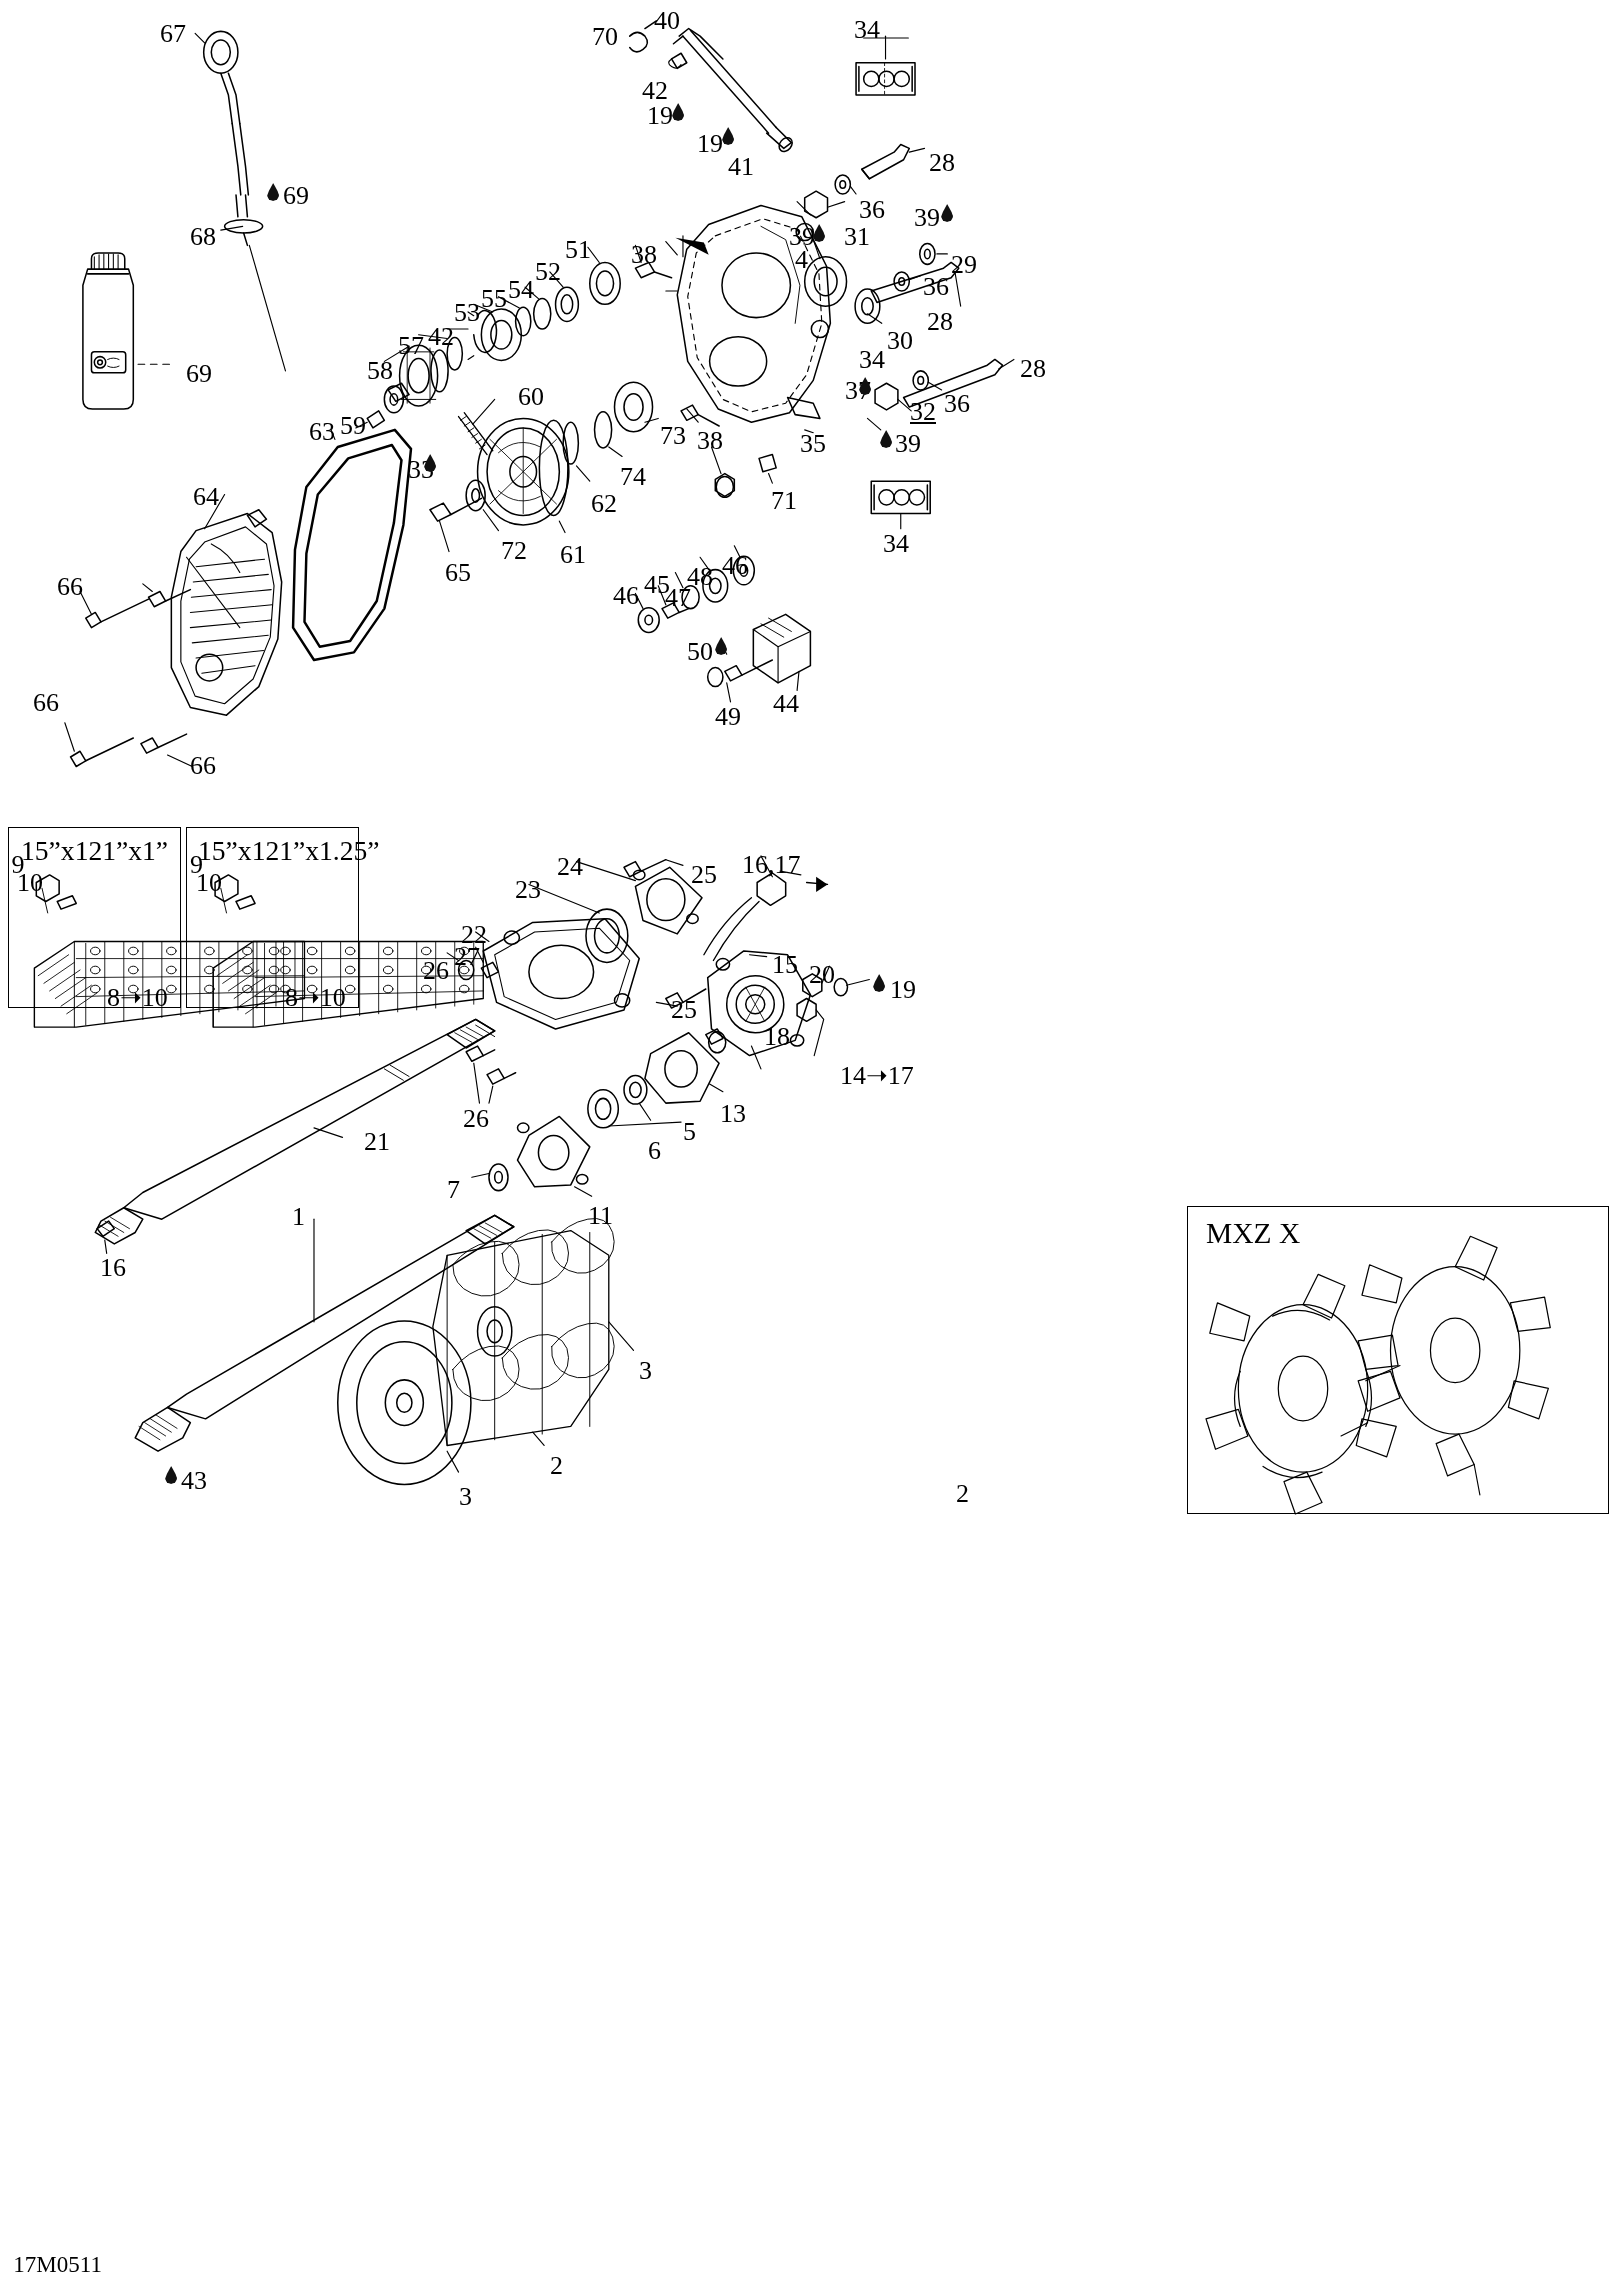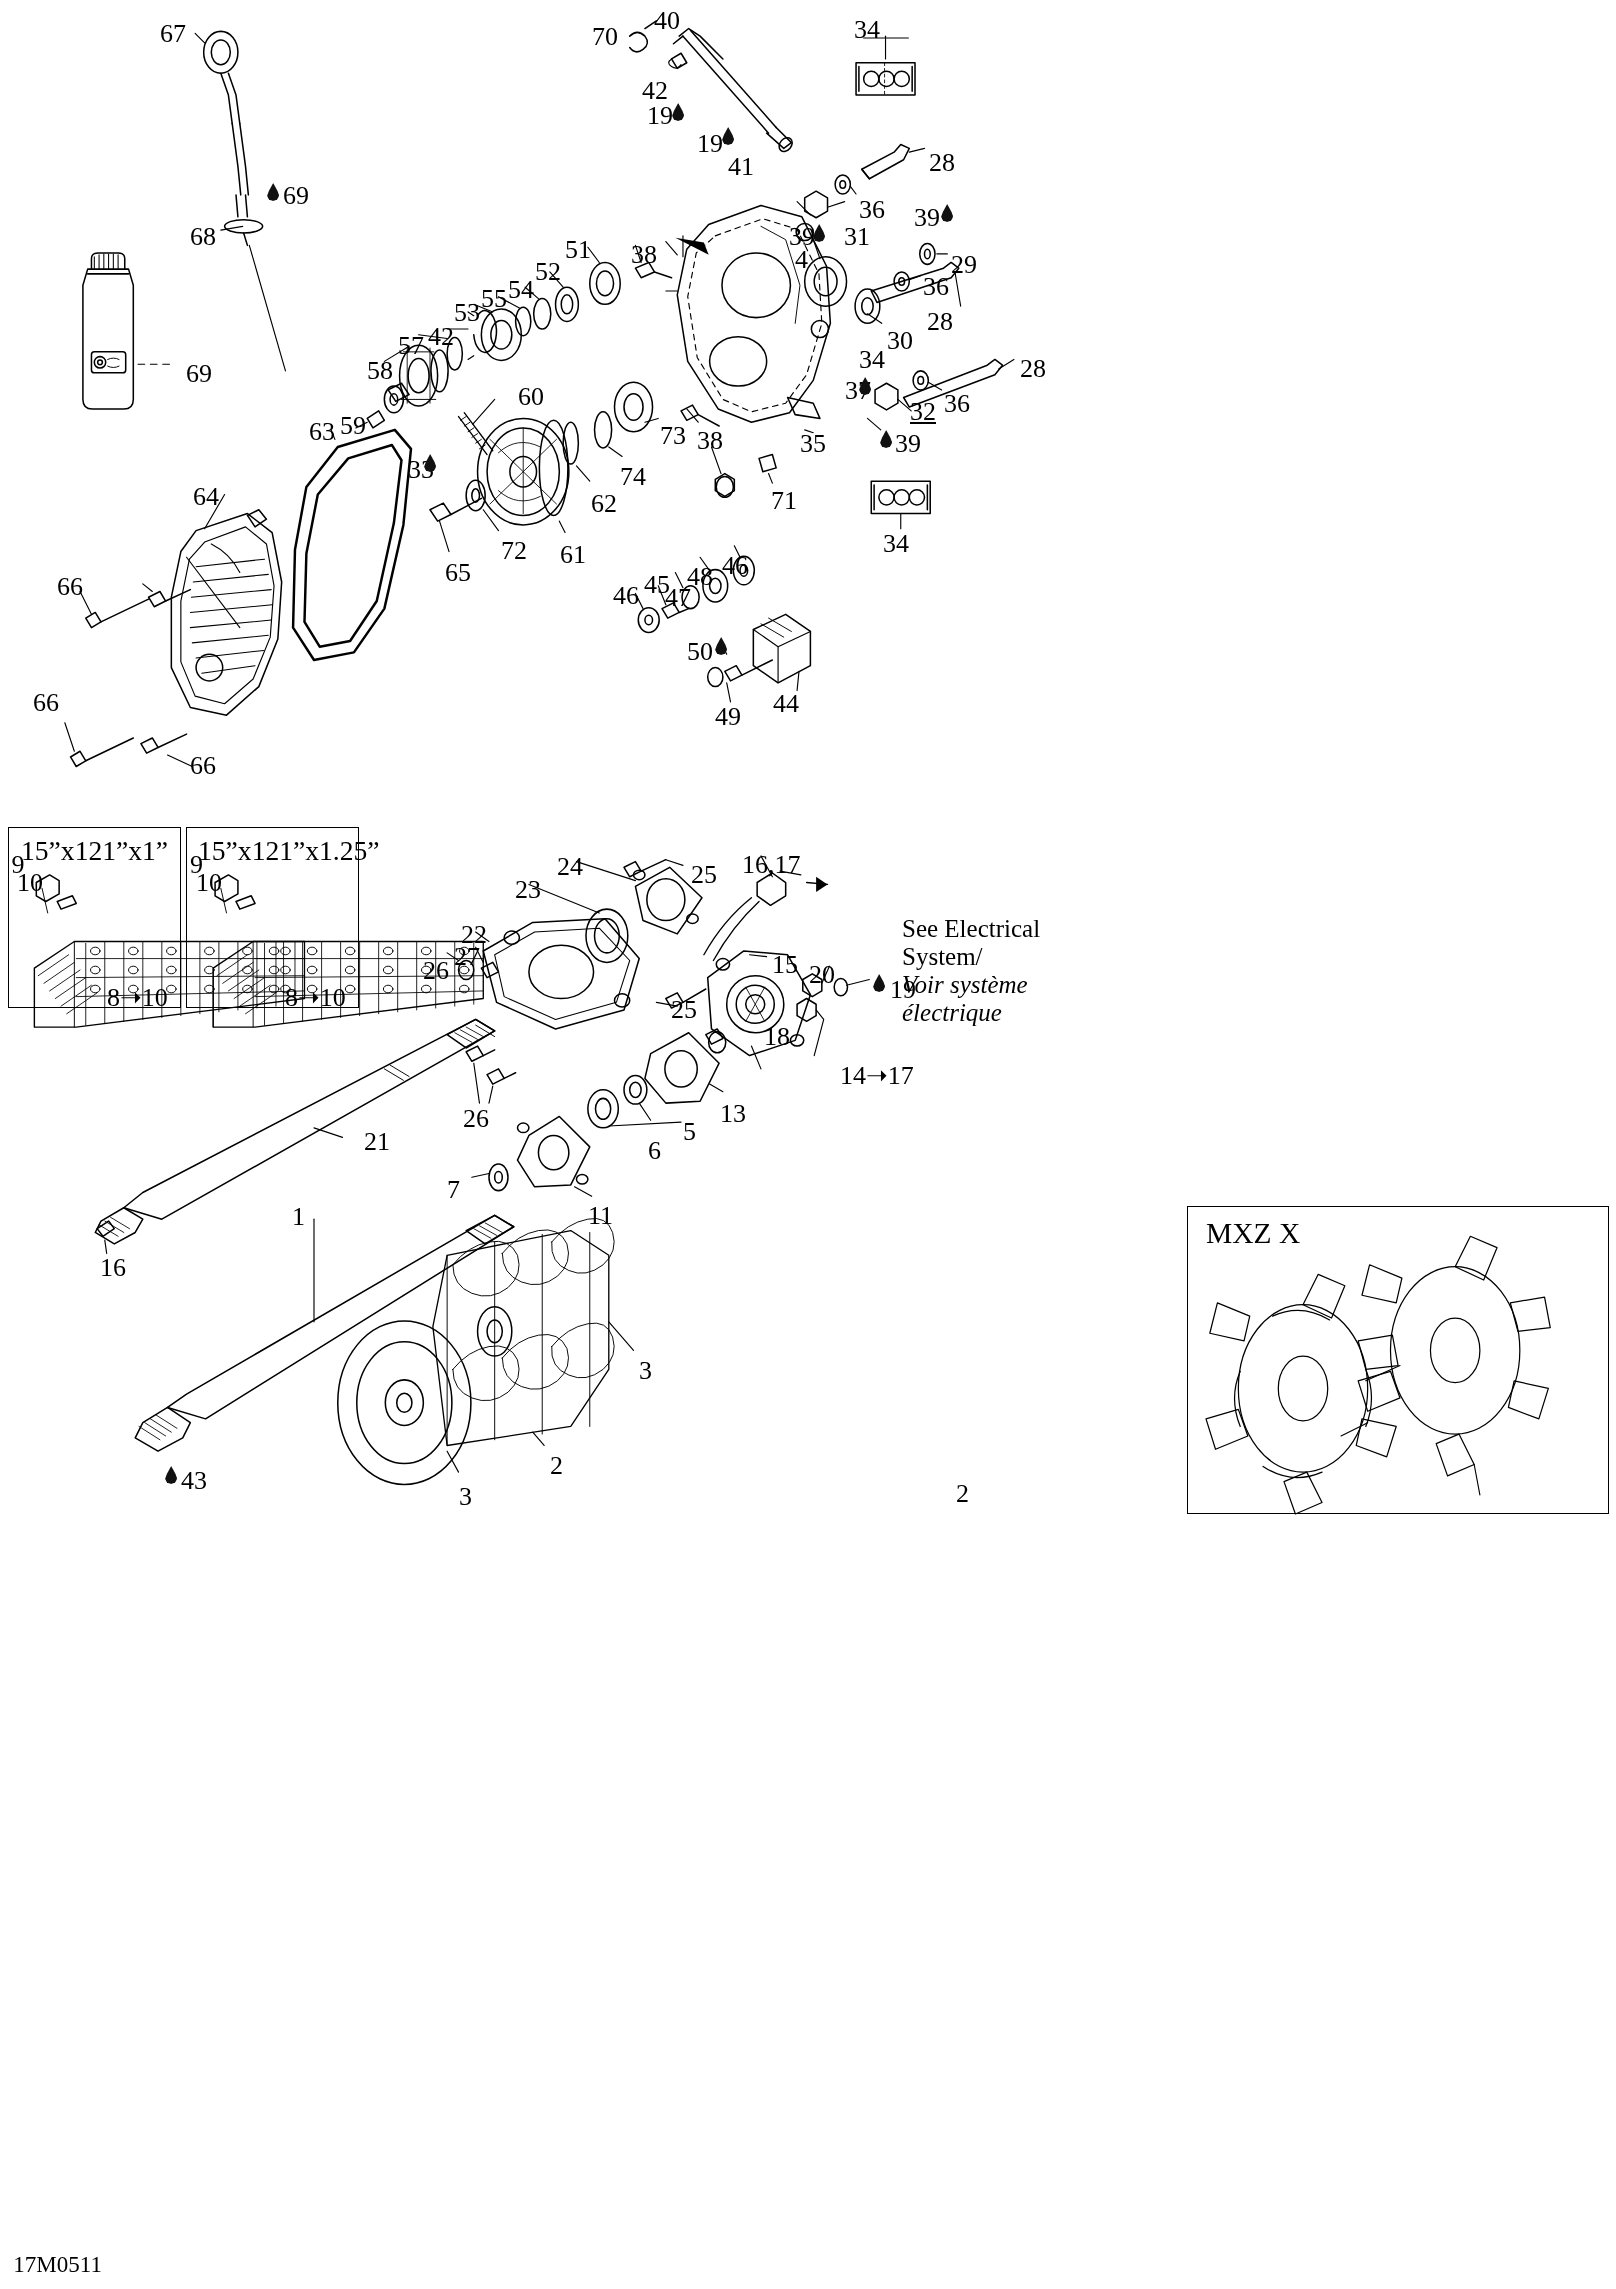--- a/index.html
+++ b/index.html
@@ -573,26 +573,20 @@
   </svg>
 
   <div class="boxframe" style="left:7.6px; top:827px; width:173px; height:181px;"></div>
   <div class="boxframe" style="left:186px; top:827px; width:173px; height:181px;"></div>
   <div class="boxframe" style="left:1187px; top:1206px; width:422px; height:308px;"></div>
 
   <div class="title-box" style="left:21px; top:835px;">15”x121”x1”</div>
   <div class="title-box" style="left:198px; top:835px;">15”x121”x1.25”</div>
   <div class="title-box" style="left:1206px; top:1217px; font-size:29.5px;">MXZ X</div>
 
-  <div style="position:absolute; left:902px; top:915px; font-size:25px; line-height:1.12;">
-    <div>See Electrical</div>
-    <div>System/</div>
-    <div style="font-style:italic;">Voir système</div>
-    <div style="font-style:italic;">électrique</div>
-  </div>
 
   <div id="callout-layer">
       <div class="lbl" style="left: 160px; top: 21px;">67</div>
       <div class="lbl" style="left: 592px; top: 24px;">70</div>
       <div class="lbl" style="left: 654px; top: 7.6px;">40</div>
       <div class="lbl" style="left: 854px; top: 17px;">34</div>
       <div class="lbl" style="left: 642px; top: 78px;">42</div>
       <div class="lbl" style="left: 647px; top: 103px;">19</div>
       <div class="lbl" style="left: 697px; top: 131px;">19</div>
       <div class="lbl" style="left: 728px; top: 154px;">41</div>

